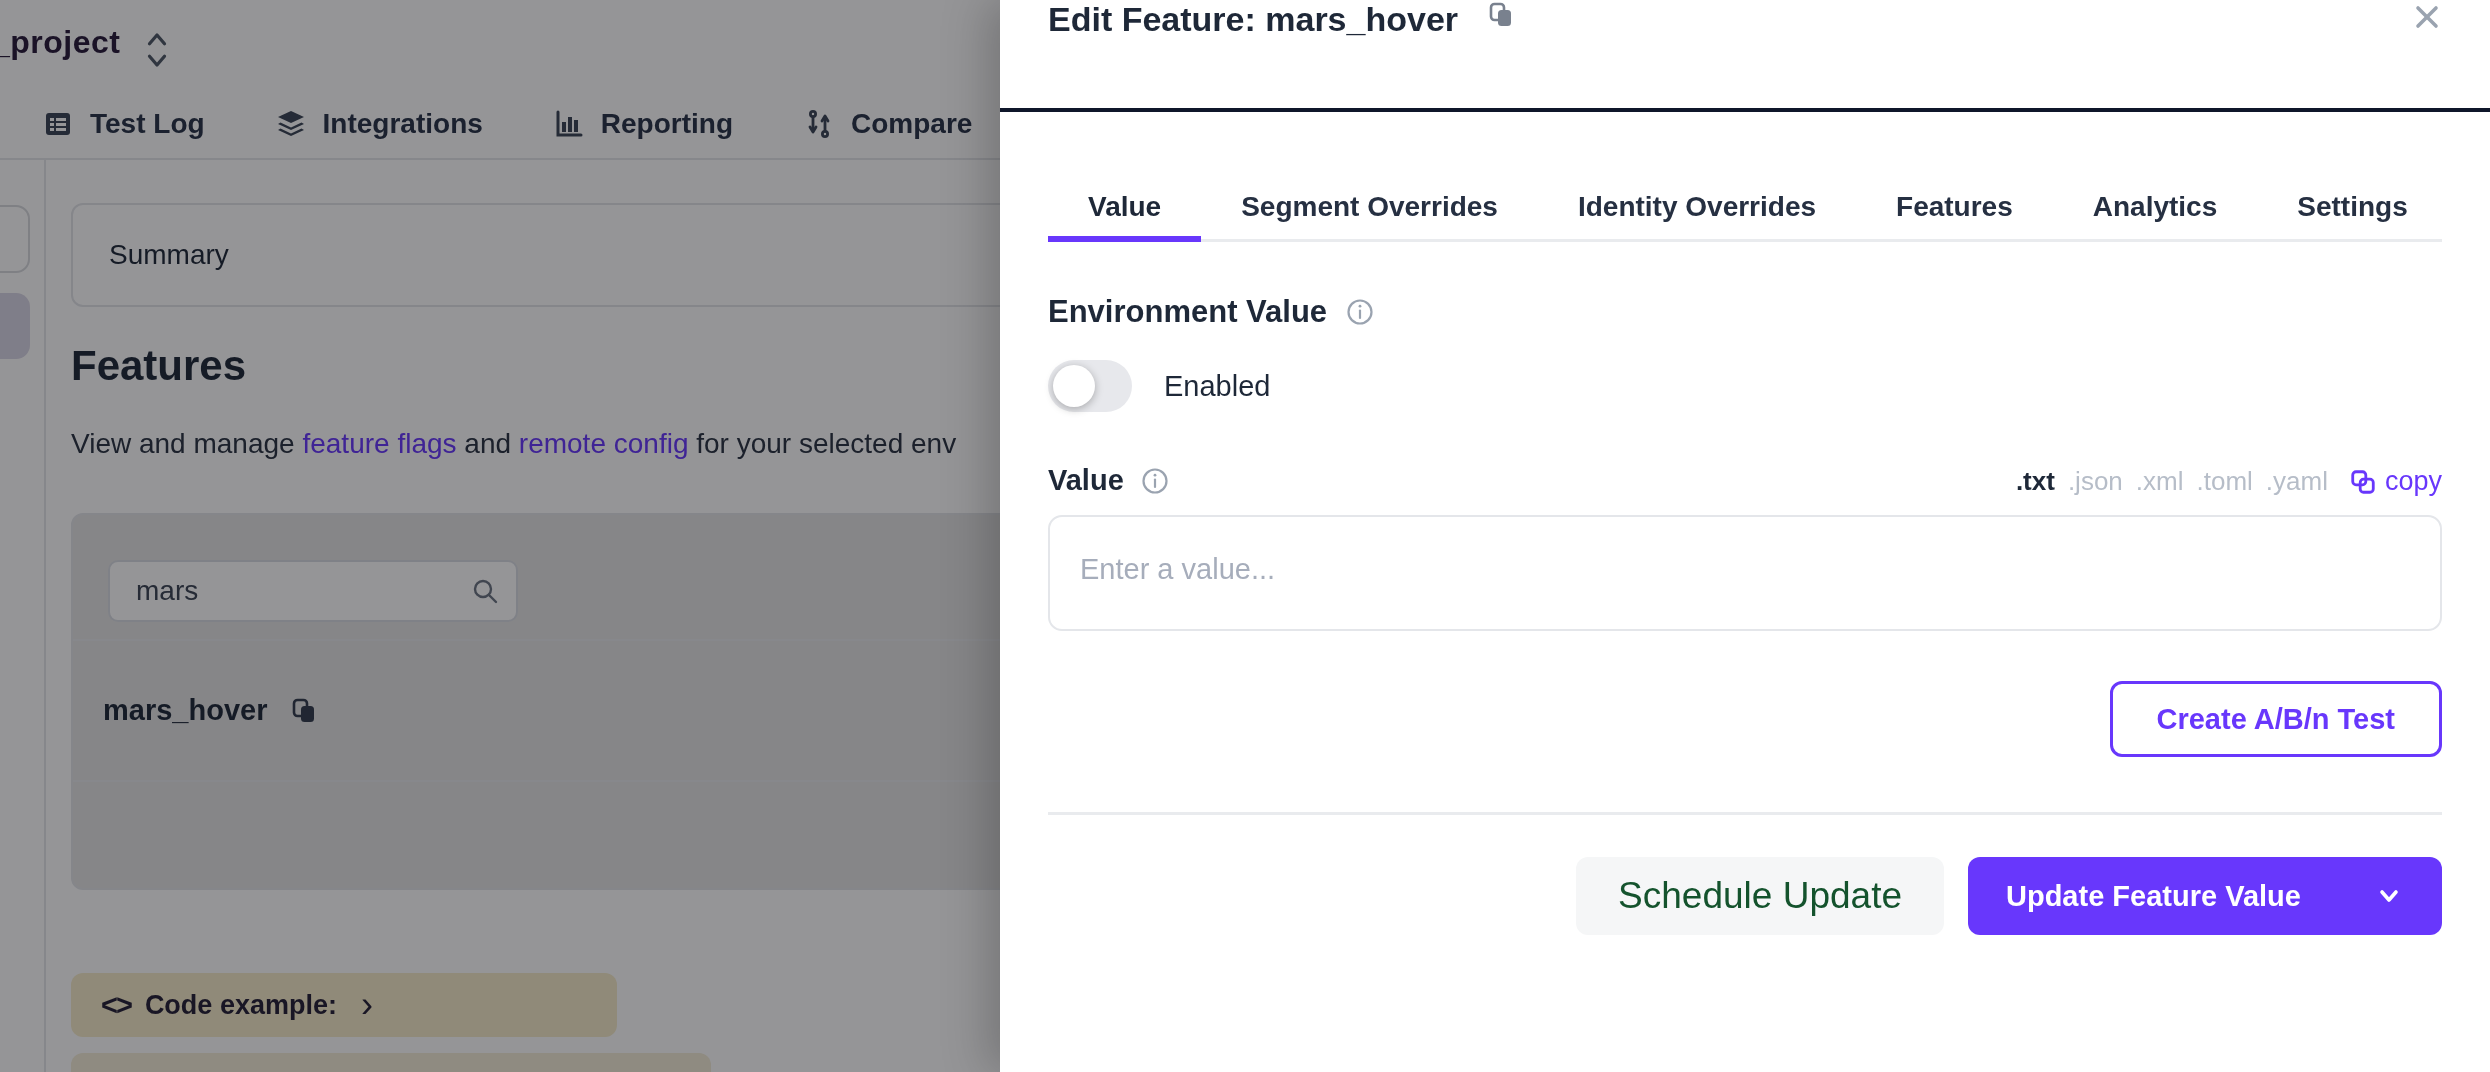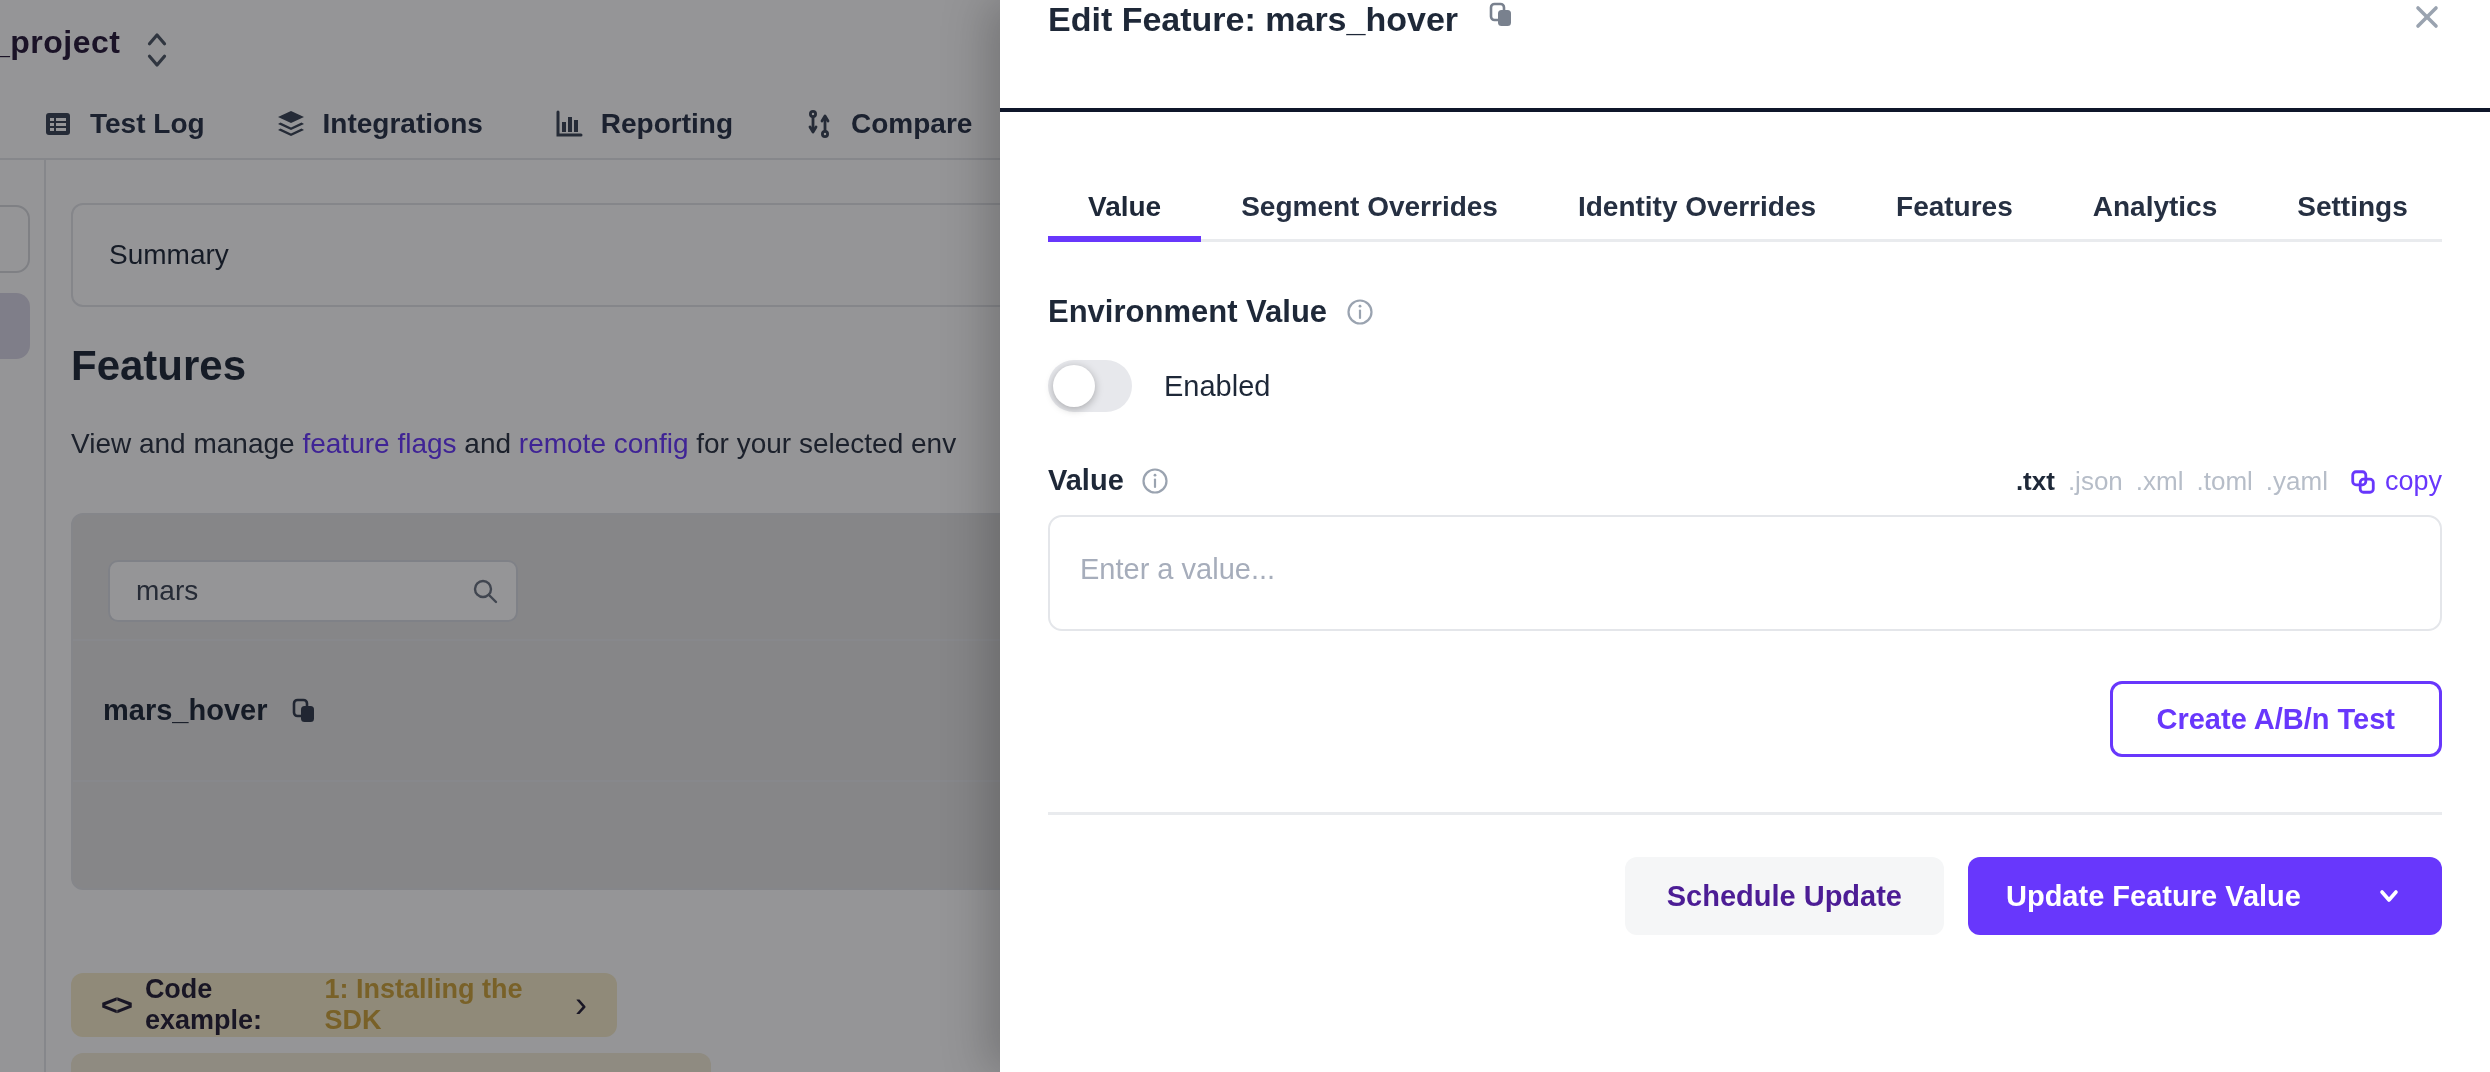--- a/index.html
+++ b/index.html
@@ -74,21 +74,21 @@
   .value-input { margin-top:18px; width:100%; height:116px; border:2px solid #e4e6ea; border-radius:14px; padding:36px 30px; font-size:29px; font-family:inherit; color:#3b4454; resize:none; outline:none; }
   .value-input::placeholder { color:#a6adbb; }
 
   .abtest-row { margin-top:46px; display:flex; justify-content:flex-end; }
   .abtest-btn { height:76px; padding:0 44px; background:#fff; border:3px solid #6837fc; border-radius:12px; color:#6837fc; font-size:29px; font-weight:700; font-family:inherit; cursor:pointer; }
 
   .footer-divider { margin-top:55px; height:3px; background:#e9ebee; }
   .notice { margin-top:44px; text-align:right; font-size:29px; color:#1e2838; }
   .notice b { font-weight:800; }
   .actions { margin-top:42px; display:flex; justify-content:flex-end; gap:24px; }
-  .btn-secondary { height:78px; padding:0 42px; background:#f5f6f7; border:none; border-radius:12px; font-size:29px; font-weight:700; color:#4c1d95; font-family:inherit; cursor:pointer; }
+  .btn-secondary { height:78px; padding:0 42px; background:#f5f6f7; border:none; border-radius:12px; font-size:37px; font-weight:400; color:#14532d; font-family:inherit; cursor:pointer; }
   .btn-primary { height:78px; min-width:474px; padding:0 38px; background:#6837fc; border:none; border-radius:12px; font-size:29px; font-weight:700; color:#fff; font-family:inherit; cursor:pointer; display:flex; align-items:center; justify-content:space-between; gap:30px; }
 </style>
 </head>
 <body>
 
 <div class="screen">
 
   <div class="bg">
 
     <div class="project-title">_project</div>
@@ -168,21 +168,20 @@
             <rect x="5" y="4" width="13" height="16" rx="3.5" fill="none" stroke="#323c4d" stroke-width="2.6"></rect>
             <rect x="12" y="10" width="13" height="16" rx="3.5" fill="#323c4d"></rect>
           </svg>
       </div>
       <div class="row-divider2"></div>
     </div>
 
     <div class="code-pill">
       <span class="code-glyph">&lt;&gt;</span>
       <span class="code-label">Code example:</span>
-      <span class="code-link">1: Installing the SDK</span>
       <span class="code-chev">›</span>
     </div>
     <div class="code-pill2"></div>
   </div>
 
   <div class="overlay"></div>
 
   <div class="modal">
 
     <div class="modal-header">

